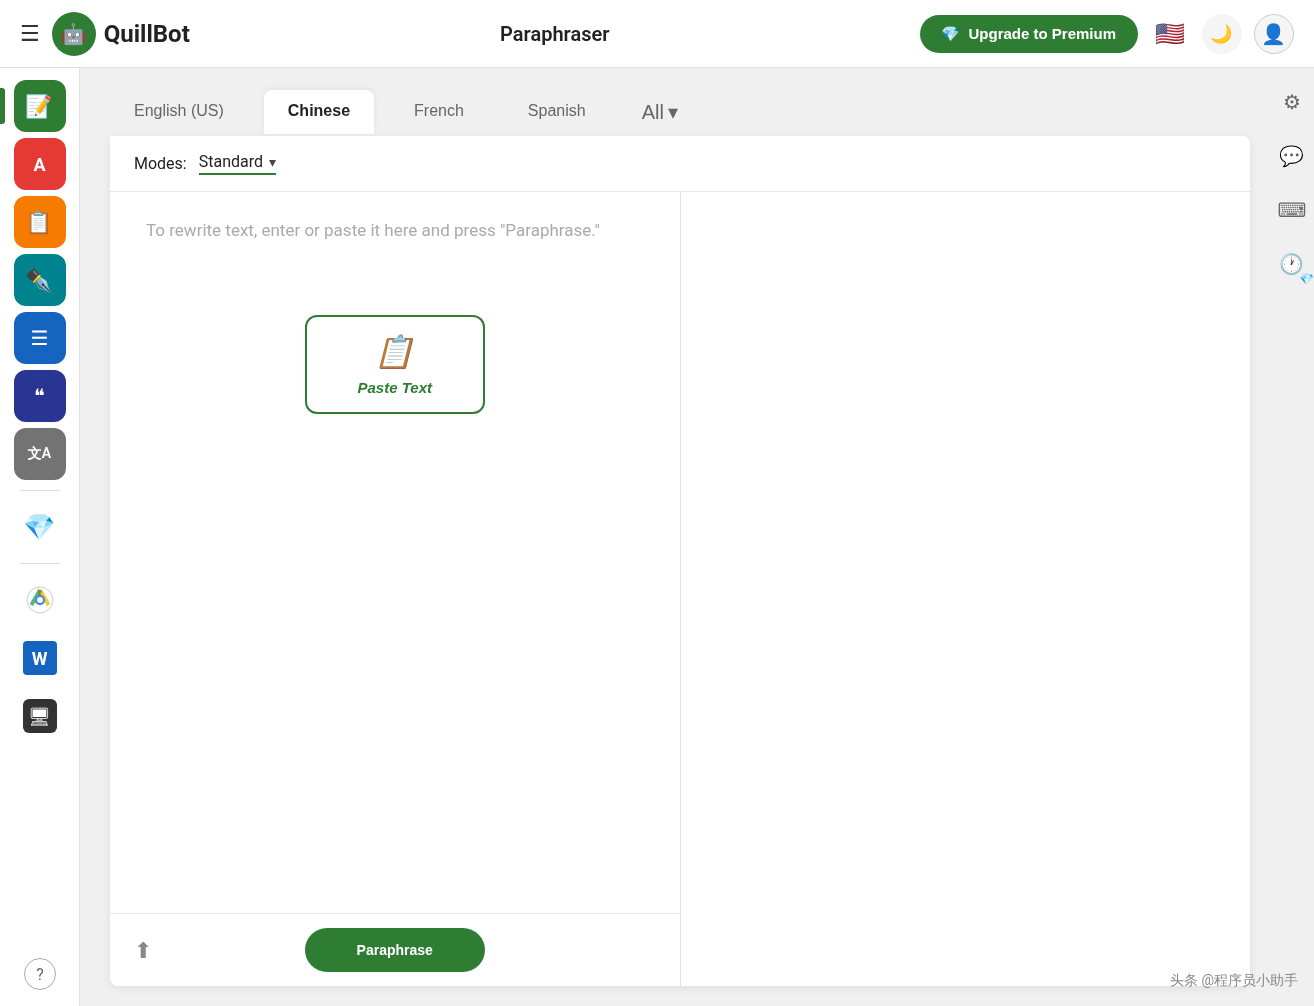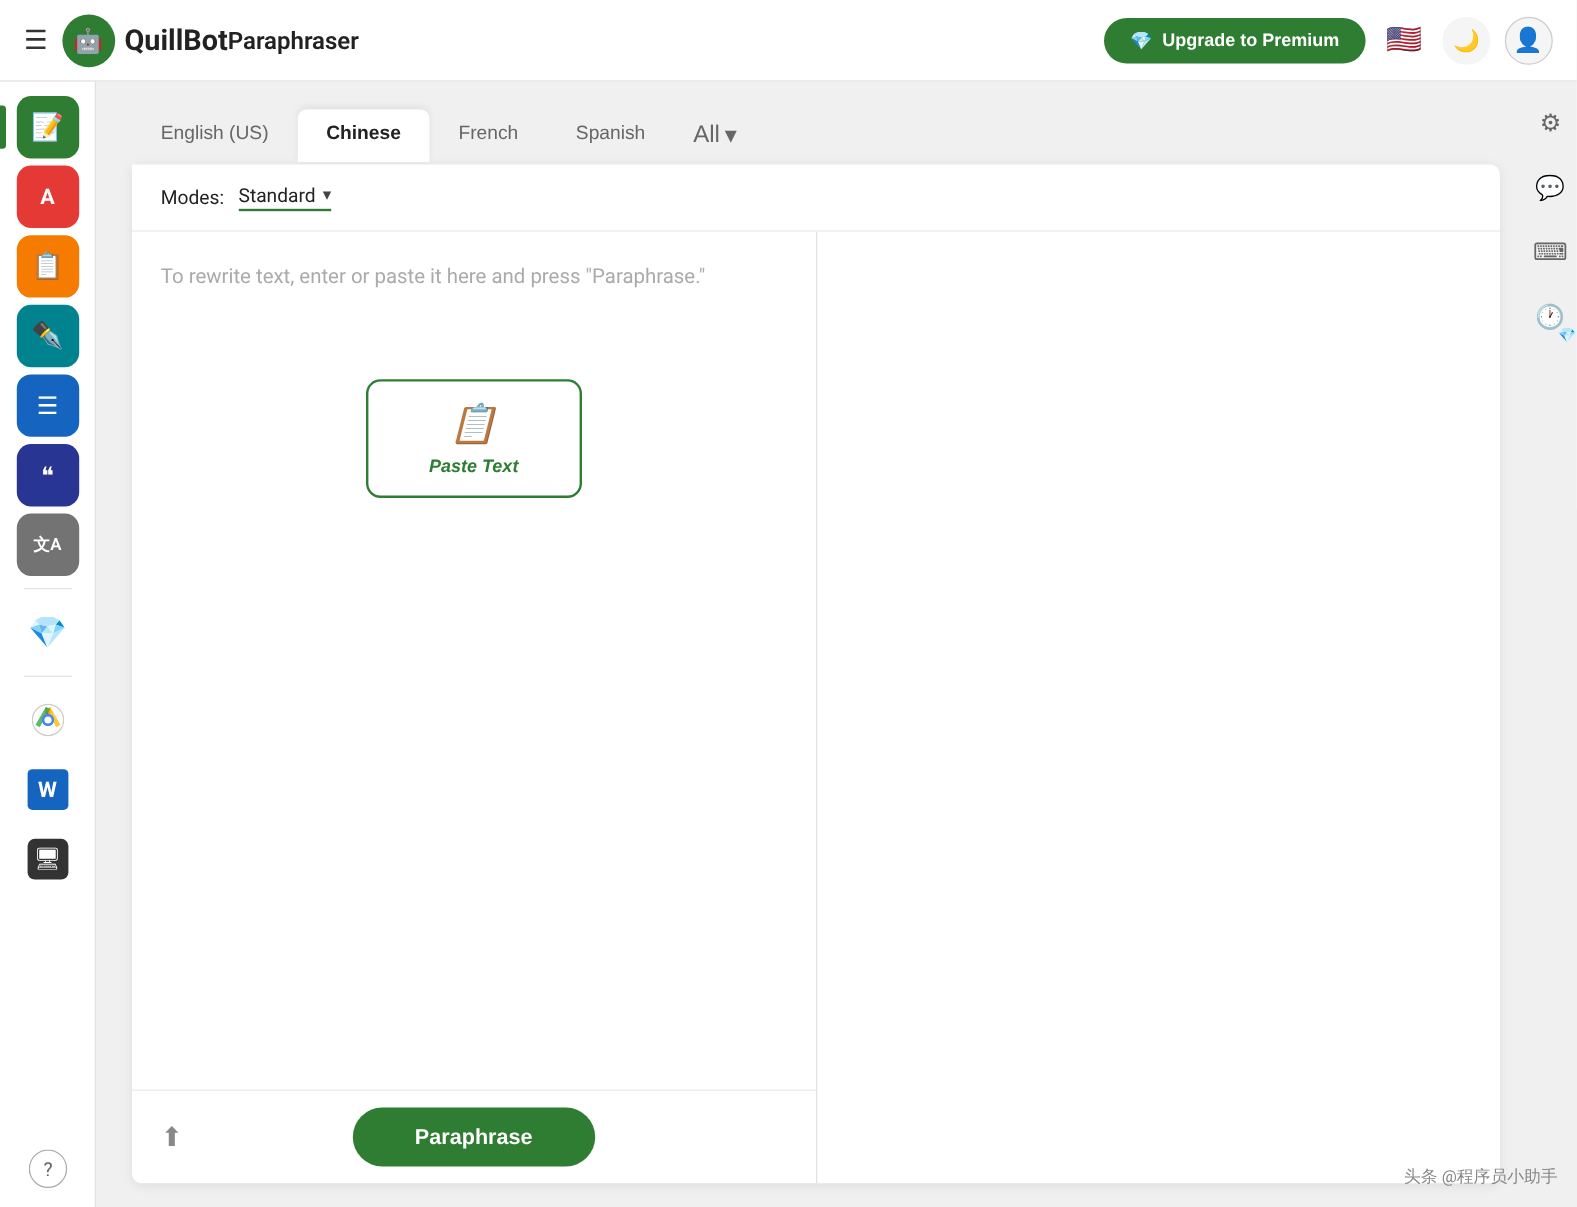--- a/index.html
+++ b/index.html
@@ -44,21 +44,21 @@
       font-size: 20px;
     }
     .logo-text {
       font-size: 24px;
       font-weight: 700;
       color: #222;
     }
     .header-center {
       flex: 1;
       display: flex;
-      justify-content: flex-start;
+      justify-content: center;
     }
     .app-title {
       font-size: 20px;
       font-weight: 600;
       color: #222;
     }
     .header-right {
       display: flex;
       align-items: center;
       gap: 12px;
@@ -201,21 +201,21 @@
       padding: 20px 20px 20px 30px;
       display: flex;
       flex-direction: column;
       overflow: hidden;
     }
 
     
     .language-tabs {
       display: flex;
       align-items: center;
-      gap: 0;
+      gap: 16px;
       margin-bottom: 0;
       border-bottom: none;
     }
     .lang-tab {
       padding: 12px 24px;
       font-size: 16px;
       color: #666;
       cursor: pointer;
       border-bottom: 2px solid transparent;
       white-space: nowrap;
@@ -301,20 +301,21 @@
     .right-panel {
       flex: 1;
       padding: 24px;
       display: flex;
       flex-direction: column;
     }
     .placeholder-text {
       color: #aaa;
       font-size: 17px;
       line-height: 1.7;
+      margin-left: 12px;
     }
     .paste-btn {
       border: 2px solid #2e7d32;
       border-radius: 12px;
       padding: 16px 28px;
       display: flex;
       flex-direction: column;
       align-items: center;
       gap: 8px;
       cursor: pointer;
@@ -347,21 +348,21 @@
       font-size: 22px;
       color: #888;
       cursor: pointer;
     }
     .paraphrase-btn {
       background: #2e7d32;
       color: white;
       border: none;
       border-radius: 28px;
       padding: 14px 52px;
-      font-size: 18px;
+      font-size: 14px;
       font-weight: 700;
       cursor: pointer;
     }
 
     
     .right-sidebar {
       width: 44px;
       display: flex;
       flex-direction: column;
       align-items: center;

